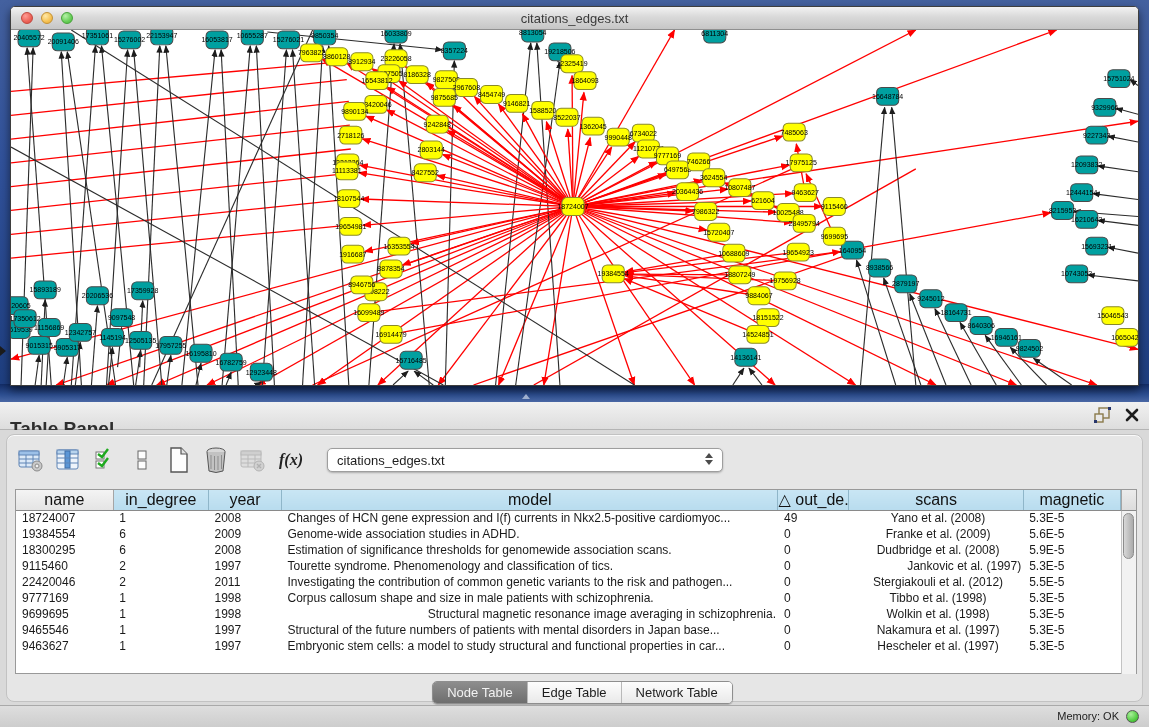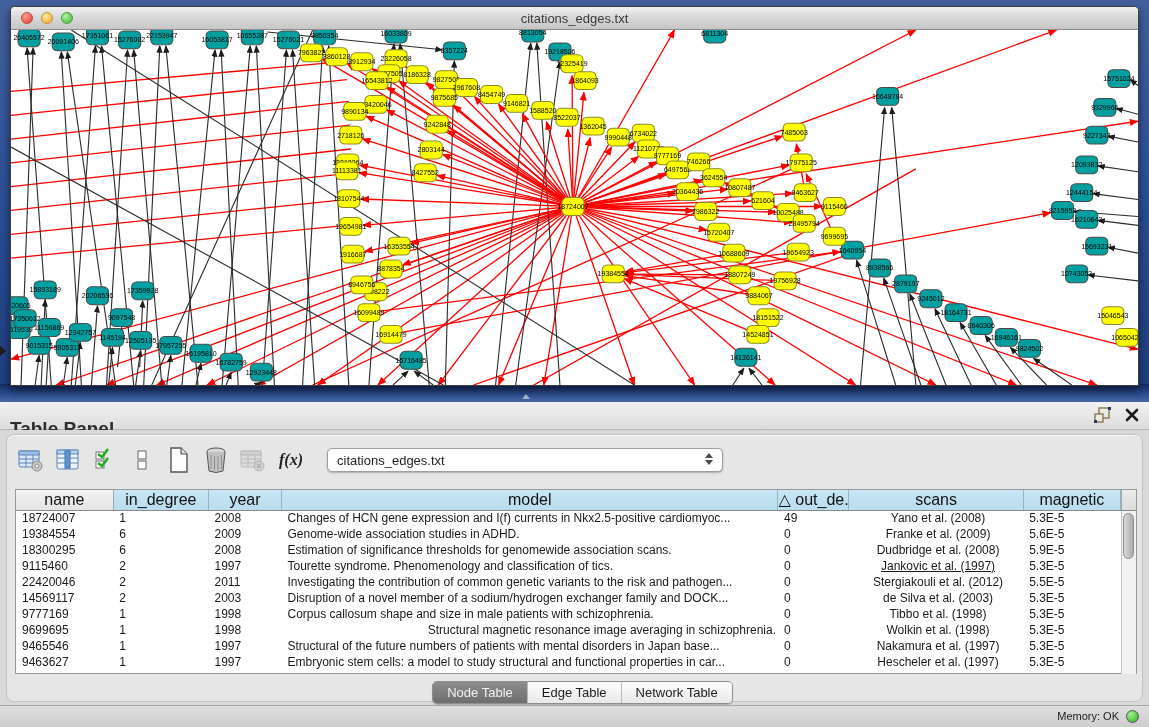--- a/index.html
+++ b/index.html
@@ -871,40 +871,31 @@
               <td style="text-align: left;">0</td>
               <td style="text-align: center;">Dudbridge et al. (2008)</td>
               <td style="text-align: left; margin-left: 46px;">5.9E-5</td>
             </tr>
             <tr>
               <td style="text-align: left;">9115460</td>
               <td style="text-align: left;">2</td>
               <td style="text-align: left;">1997</td>
               <td style="text-align: left;">Tourette syndrome. Phenomenology and classification of tics.</td>
               <td style="text-align: left;">0</td>
-              <td style="text-align: center; text-decoration: underline;">Jankovic et al. (1997)</td>
+              <td style="text-align: right;">Jankovic et al. (1997)</td>
               <td style="text-align: left;">5.3E-5</td>
             </tr>
             <tr>
               <td style="text-align: left;">22420046</td>
               <td style="text-align: left;">2</td>
               <td style="text-align: left;">2011</td>
               <td style="text-align: left;">Investigating the contribution of common genetic variants to the risk and pathogen...</td>
               <td style="text-align: left;">0</td>
               <td style="text-align: center;">Stergiakouli et al. (2012)</td>
               <td style="text-align: left;">5.5E-5</td>
-            </tr>
-            <tr>
-              <td style="text-align: left;">14569117</td>
-              <td style="text-align: left;">2</td>
-              <td style="text-align: left;">2003</td>
-              <td style="text-align: left;">Disruption of a novel member of a sodium/hydrogen exchanger family and DOCK...</td>
-              <td style="text-align: left;">0</td>
-              <td style="text-align: center;">de Silva et al. (2003)</td>
-              <td style="text-align: left;">5.3E-5</td>
             </tr>
             <tr>
               <td style="text-align: left;">9777169</td>
               <td style="text-align: left;">1</td>
               <td style="text-align: left;">1998</td>
               <td style="text-align: left;">Corpus callosum shape and size in male patients with schizophrenia.</td>
               <td style="text-align: left;">0</td>
               <td style="text-align: center;">Tibbo et al. (1998)</td>
               <td style="text-align: left;">5.3E-5</td>
             </tr>

